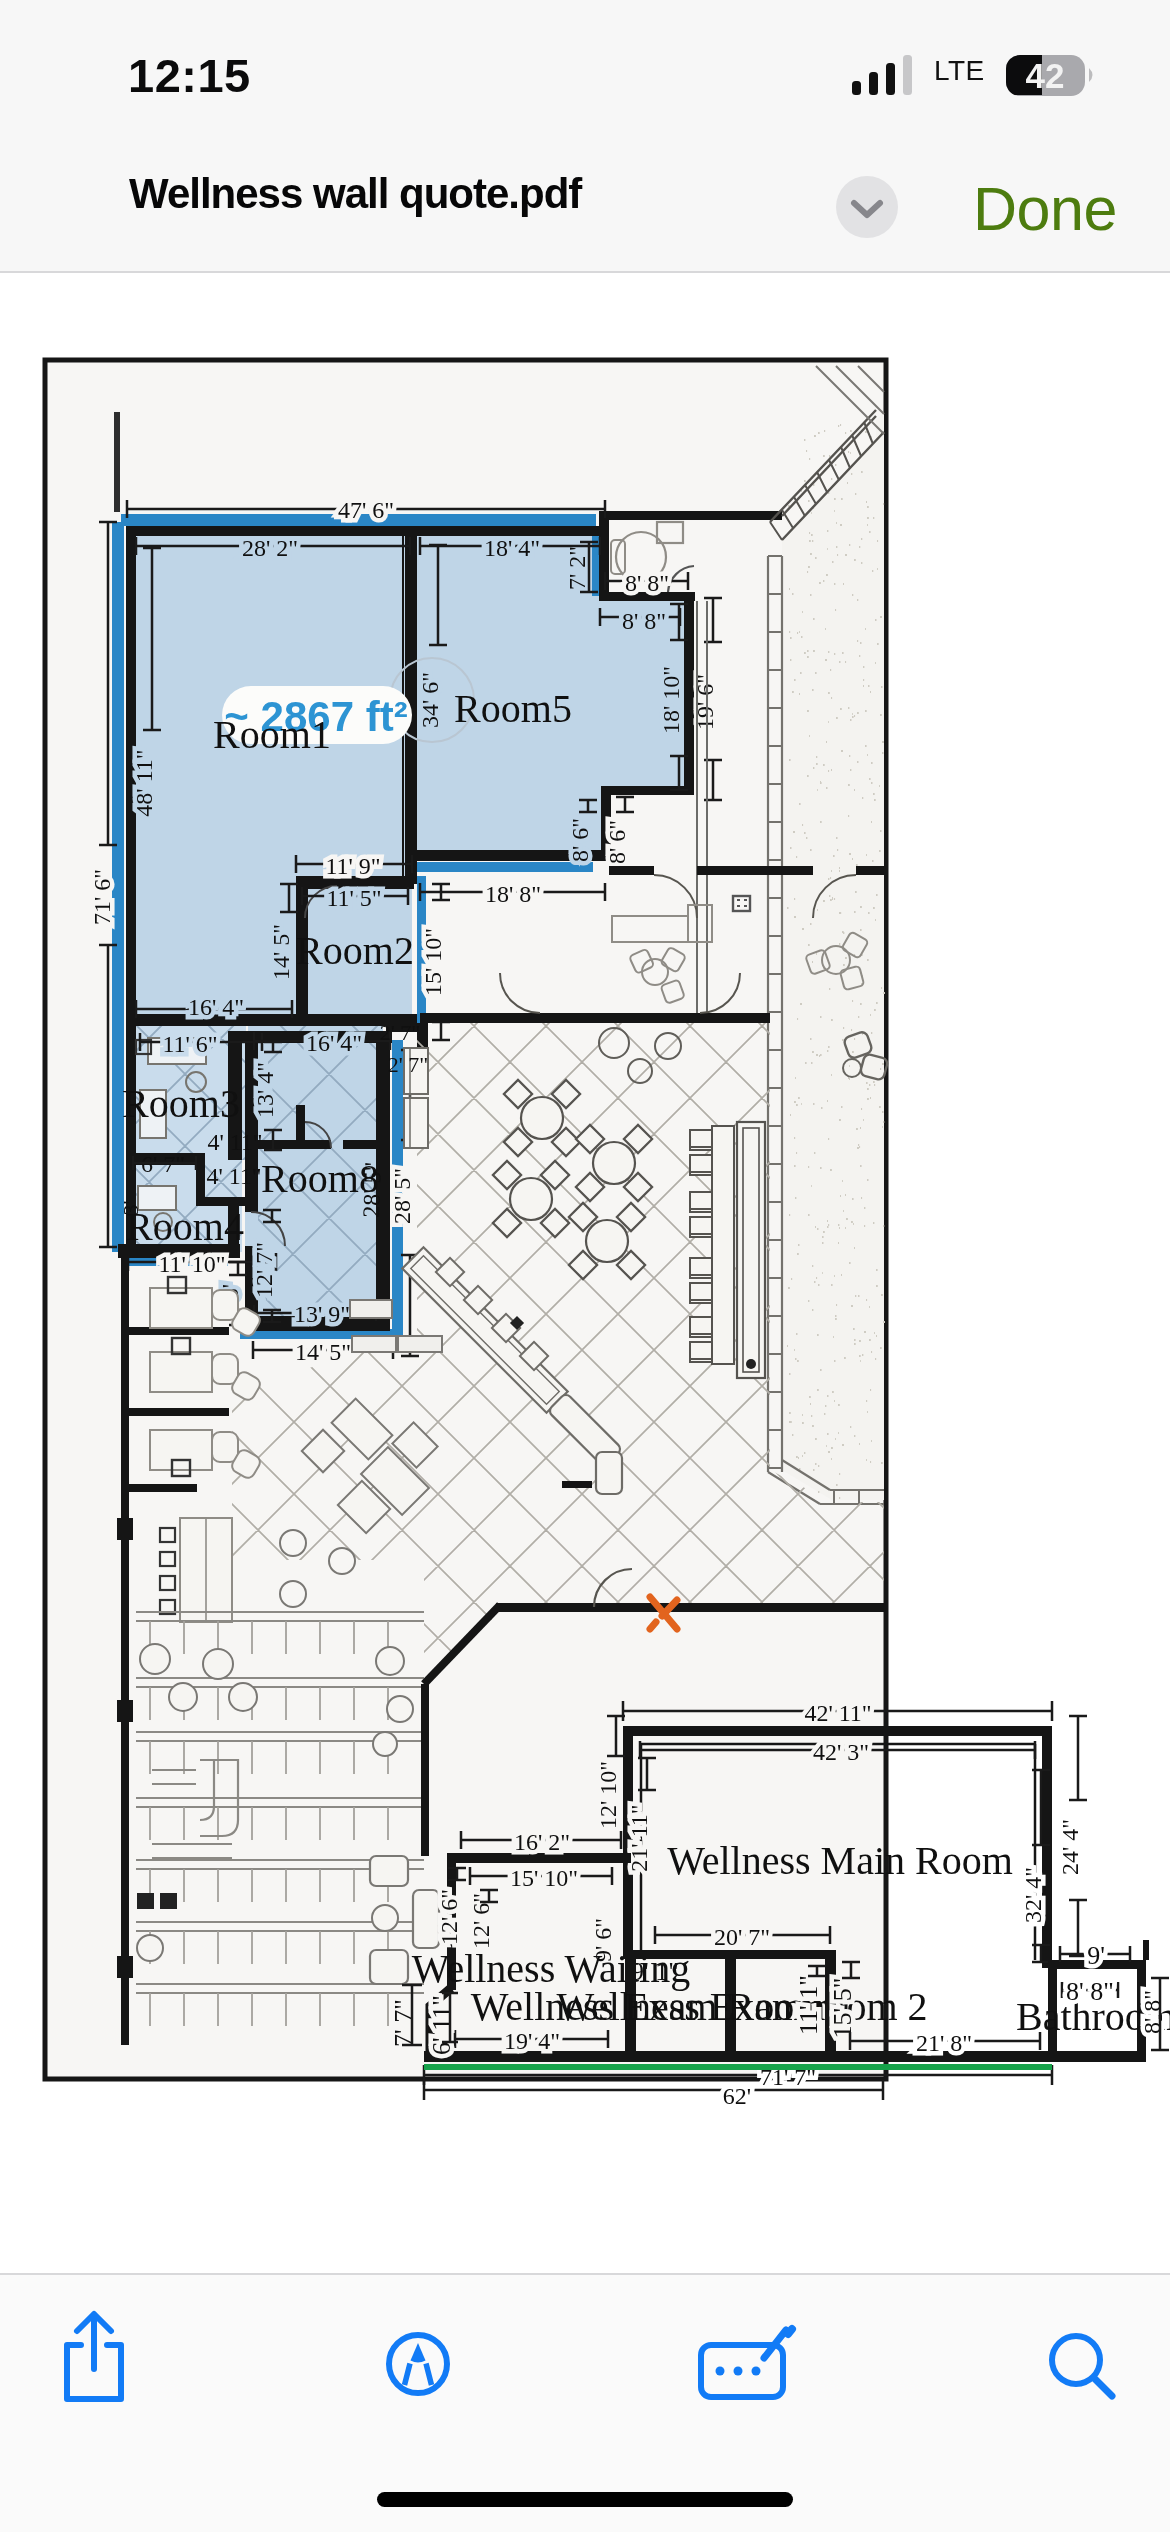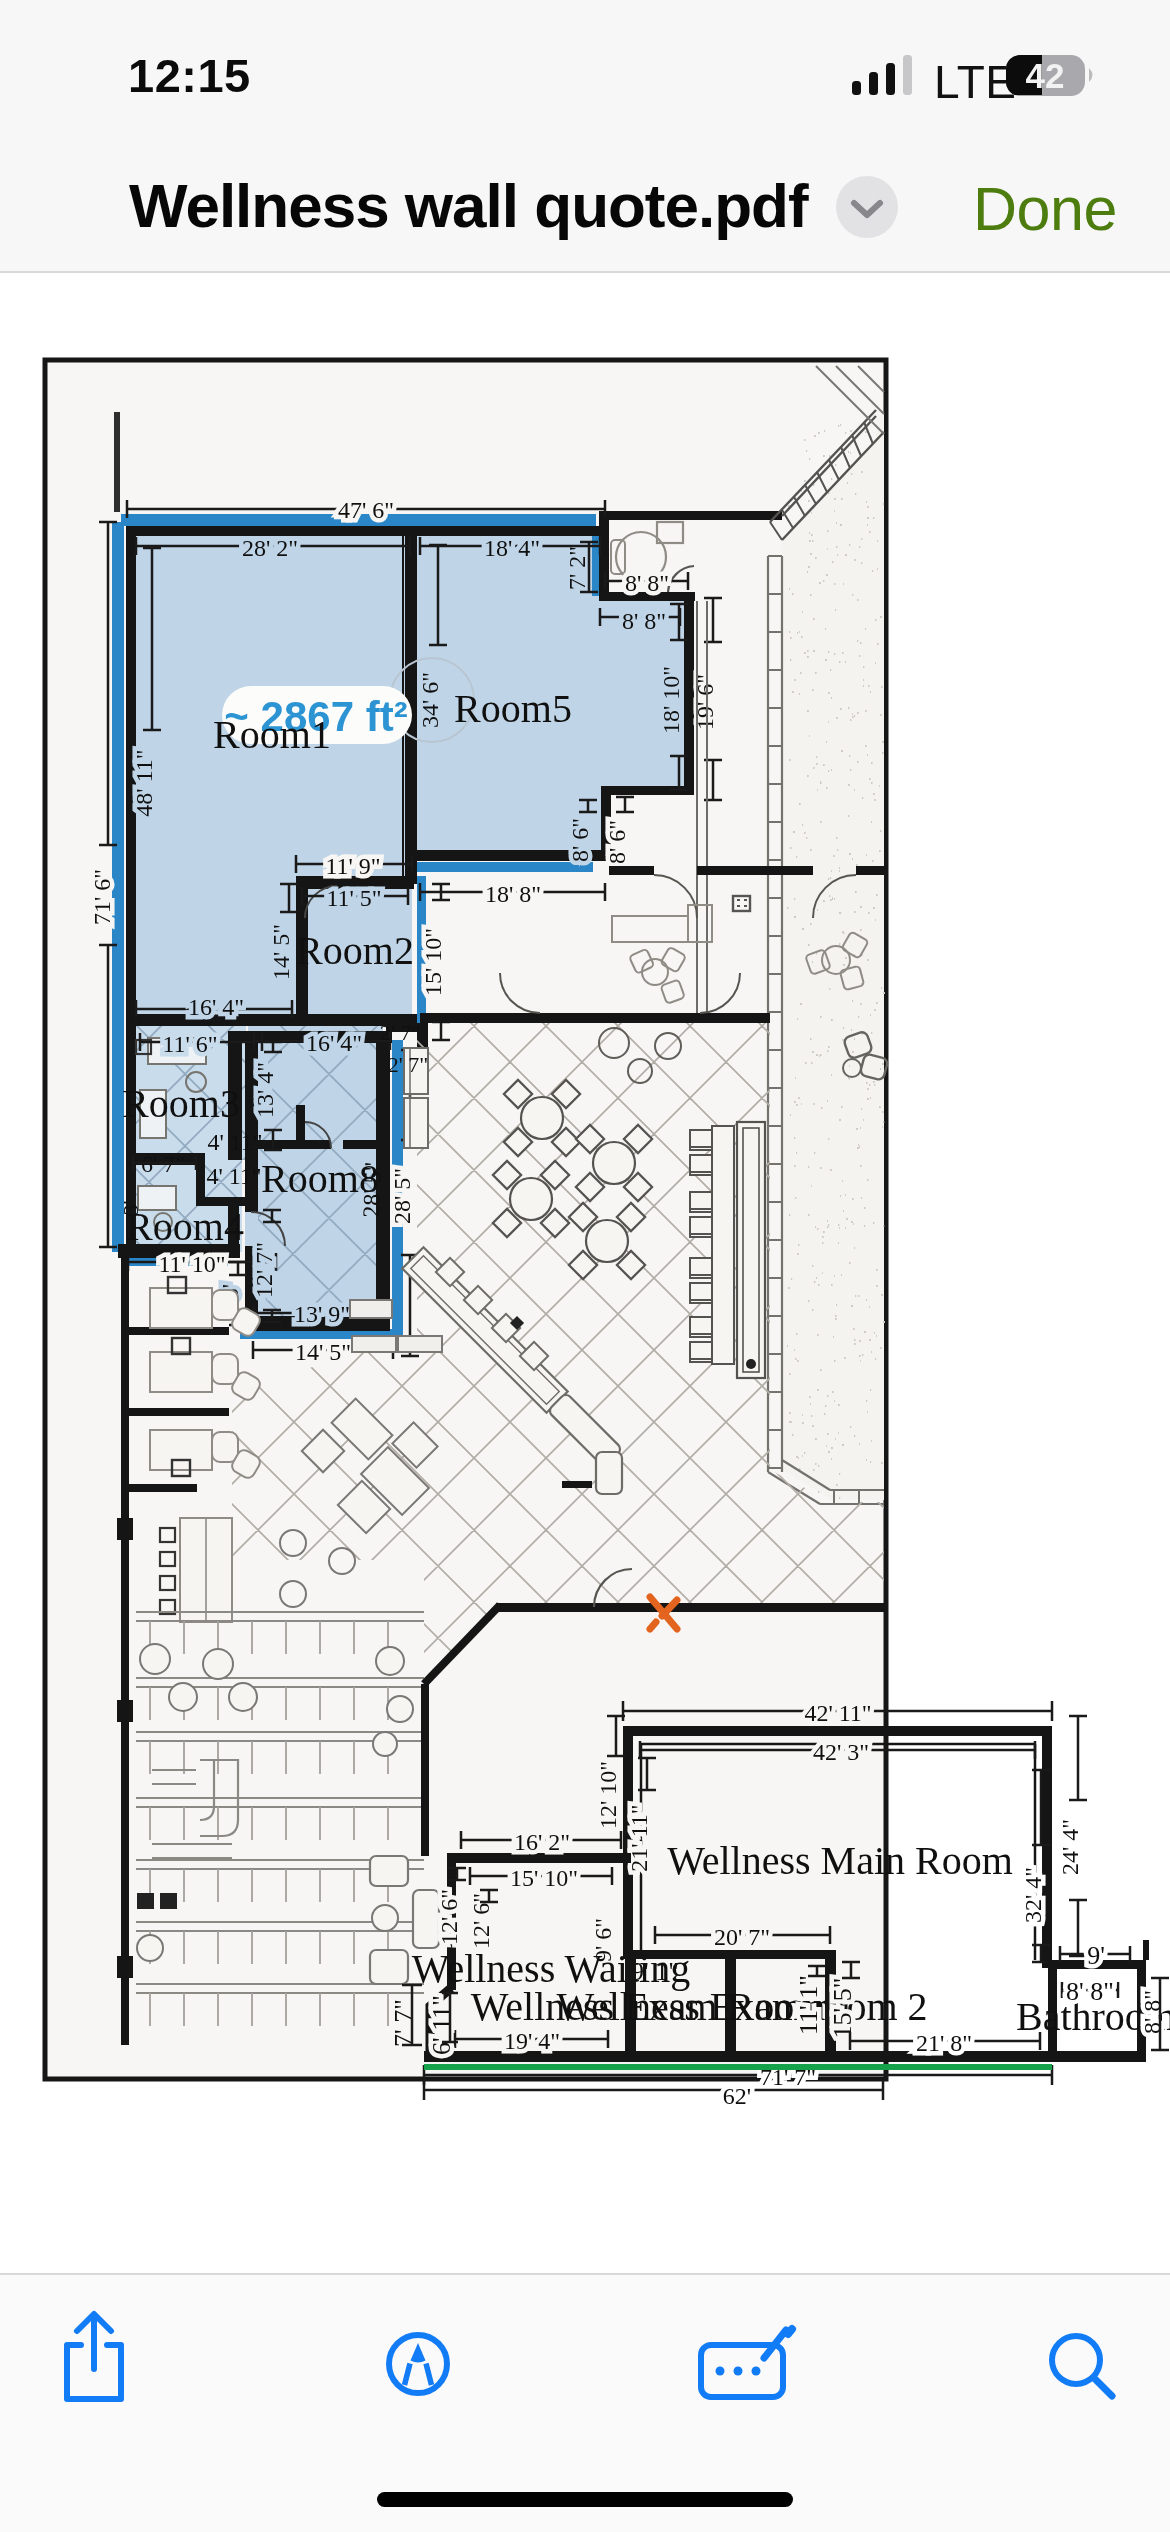--- a/index.html
+++ b/index.html
@@ -1,39 +1,39 @@
 <!DOCTYPE html>
 <html><head><meta charset="utf-8">
 <style>
 html,body{margin:0;padding:0;}
 body{width:1170px;height:2532px;background:#ffffff;position:relative;overflow:hidden;
      font-family:"Liberation Sans", sans-serif;}
 .topbar{position:absolute;left:0;top:0;width:1170px;height:271px;background:#f7f7f7;
         border-bottom:2px solid #d8d8da;}
 .clock{position:absolute;left:128px;top:48px;font-size:47px;font-weight:700;color:#0b0b0c;letter-spacing:.5px;}
-.title{position:absolute;left:129px;top:170px;font-size:62px;font-weight:700;color:#070708;letter-spacing:-1px;}
+.title{position:absolute;left:129px;top:170px;font-size:42px;font-weight:700;color:#070708;letter-spacing:-1px;}
 .done{position:absolute;left:973px;top:174px;font-size:61px;font-weight:400;color:#4d7c0f;letter-spacing:-.5px;}
 .chev{position:absolute;left:836px;top:176px;width:62px;height:62px;border-radius:31px;background:#e2e2e4;}
 .toolbar{position:absolute;left:0;top:2273px;width:1170px;height:259px;background:#fafafa;
          border-top:2px solid #d8d8da;}
 .homebar{position:absolute;left:377px;top:2492px;width:416px;height:15px;border-radius:8px;background:#000;}
 </style></head><body>
 
 <div class="topbar"></div>
 
 <div class="clock">12:15</div>
 
 <svg style="position:absolute;left:852px;top:53px" width="66" height="45" viewBox="0 0 66 45">
 <rect x="0" y="28" width="9" height="14" rx="3.5" fill="#111"></rect>
 <rect x="17" y="19" width="9" height="23" rx="3.5" fill="#111"></rect>
 <rect x="34" y="10" width="9" height="32" rx="3.5" fill="#111"></rect>
 <rect x="51" y="2" width="9" height="40" rx="3.5" fill="#c7c7c9"></rect>
 </svg>
 
-<div style="position:absolute;left:934px;top:55px;font-size:46px;font-weight:500;color:#111;letter-spacing:.5px;">LTE</div>
+<div style="position:absolute;left:934px;top:55px;font-size:28px;font-weight:500;color:#111;letter-spacing:.5px;">LTE</div>
 
 <svg style="position:absolute;left:1006px;top:55px" width="92" height="42" viewBox="0 0 92 42">
 <defs>
       <clipPath id="batl">
         <rect x="0" y="0" width="36" height="40"></rect>
       </clipPath>
 <clipPath id="batr">
         <rect x="36" y="0" width="48" height="40"></rect>
       </clipPath>
     </defs>

